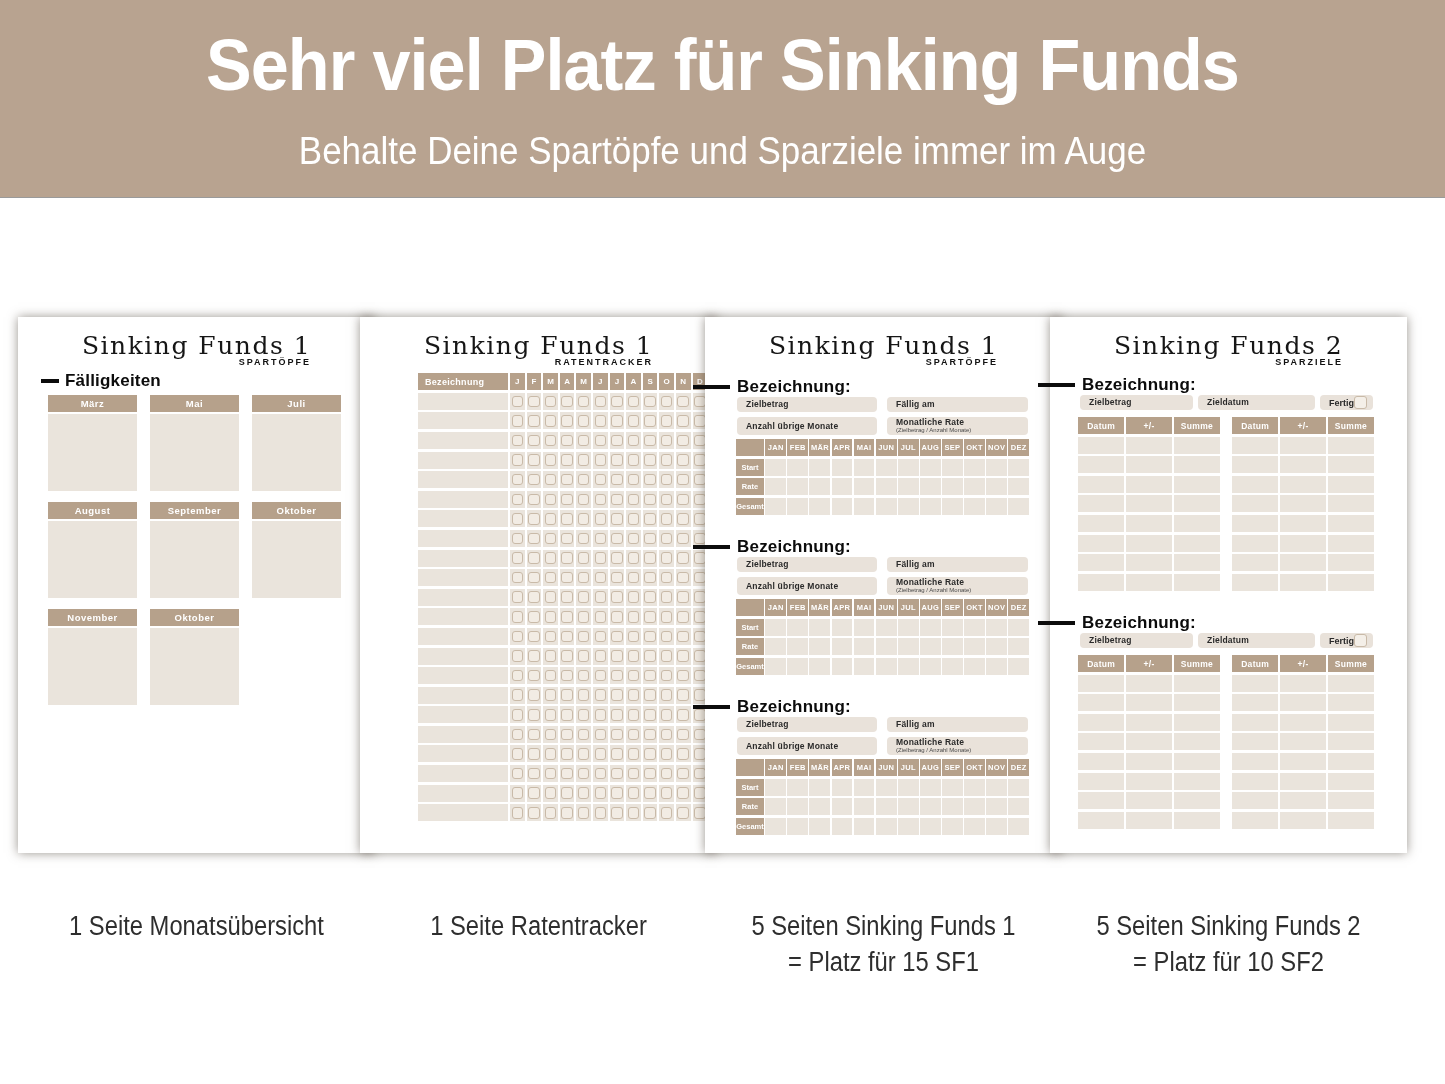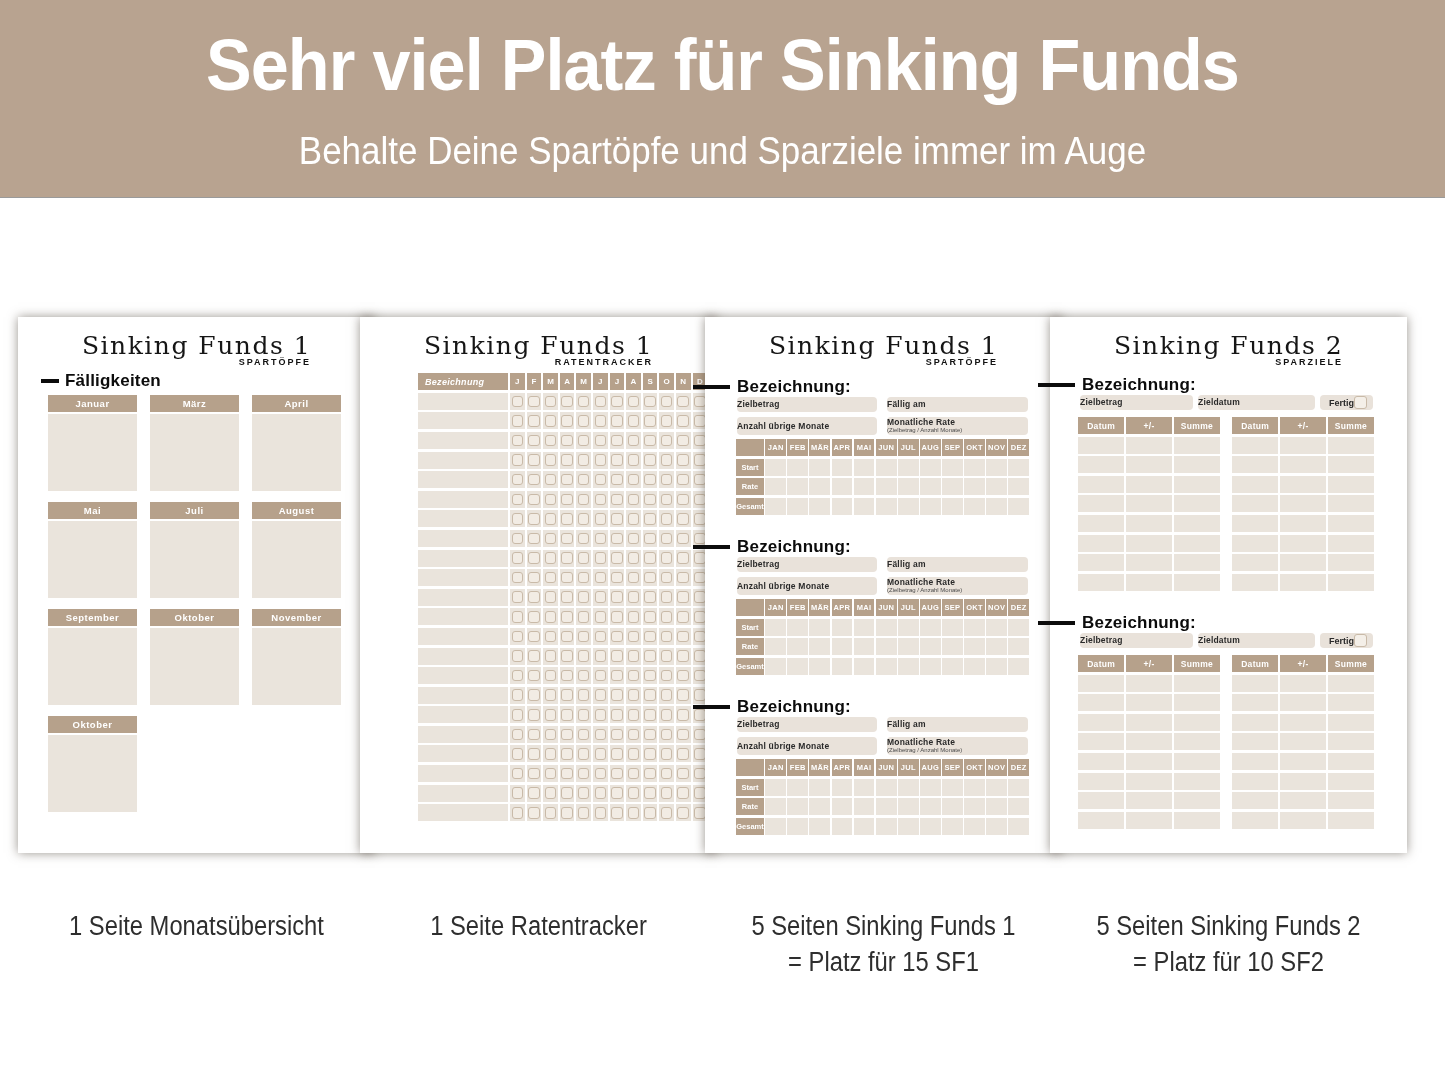--- a/index.html
+++ b/index.html
@@ -41,32 +41,32 @@
               font-weight:bold;letter-spacing:.5px;display:flex;align-items:center;
               justify-content:center;}
   .month-body{height:77px;background:var(--light,#eae4dc);margin-top:2px;}
 
   
   .tracker{position:absolute;left:58px;top:56px;}
   .tr-row{display:grid;grid-template-columns:90px repeat(12,14.6px);column-gap:2px;
           height:17px;margin-bottom:2.6px;}
   .tr-row.head{margin-bottom:2.8px;}
   .tr-name-h{background:var(--tan,#b6a18b);color:#fff;font-size:9px;font-weight:bold;
-             display:flex;align-items:center;padding-left:7px;letter-spacing:.3px;font-style:italic;}
+             display:flex;align-items:center;padding-left:7px;letter-spacing:.3px;}
   .tr-letter{background:var(--tan,#b6a18b);color:#fff;font-size:8px;font-weight:bold;
              display:flex;align-items:center;justify-content:center;}
   .tr-name{background:var(--light,#eae4dc);}
   .tr-cell{background:var(--light,#eae4dc);display:flex;align-items:center;justify-content:center;}
   .tr-box{width:9.5px;height:9.5px;border:1.5px solid var(--cbx,#c9baa8);border-radius:3px;
           background:#f2ecе4;background:#f2ece4;}
 
   
   .sf1-block{position:absolute;left:0;width:357px;}
   .fbox{position:absolute;background:var(--box,#e9e2da);border-radius:4px;
-        display:flex;flex-direction:column;justify-content:center;box-sizing:border-box;}
+        display:flex;flex-direction:column;justify-content:center;padding-left:9px;box-sizing:border-box;}
   .fbox .flabel{font-size:8.5px;font-weight:bold;color:#2a2a2a;letter-spacing:.2px;line-height:9px;}
   .fbox .fnote{font-size:6px;color:#4a4a4a;line-height:7px;}
   .mtable{position:absolute;left:31px;display:grid;
           grid-template-columns:28px repeat(12,20.8px);column-gap:1.3px;row-gap:2.6px;text-align:center;}
   .mtable>div{height:17px;display:flex;align-items:center;justify-content:center;}
   .m-corner,.m-month,.m-label{background:var(--tan,#b6a18b);color:#fff;font-weight:bold;}
   .m-month{font-size:7.5px;letter-spacing:.3px;}
   .m-label{font-size:7.5px;}
   .m-cell{background:var(--light,#eae4dc);}
 
@@ -107,29 +107,21 @@
         <span class="ptitle">Sinking Funds 1</span>
         <span class="ptag">SPARTÖPFE</span>
       </span>
     </div>
     <div class="hrow" style="left:23px;top:54px;">
       <span class="dash" style="width:18px;margin-right:6px;"></span>
       <span class="htext">Fälligkeiten</span>
     </div>
     <div class="month-grid" id="month-grid">
         <div class="month-card">
-          <div class="month-head">Januar</div>
-          <div class="month-body"></div>
-        </div>
-        <div class="month-card">
           <div class="month-head">März</div>
-          <div class="month-body"></div>
-        </div>
-        <div class="month-card">
-          <div class="month-head">April</div>
           <div class="month-body"></div>
         </div>
         <div class="month-card">
           <div class="month-head">Mai</div>
           <div class="month-body"></div>
         </div>
         <div class="month-card">
           <div class="month-head">Juli</div>
           <div class="month-body"></div>
         </div>

